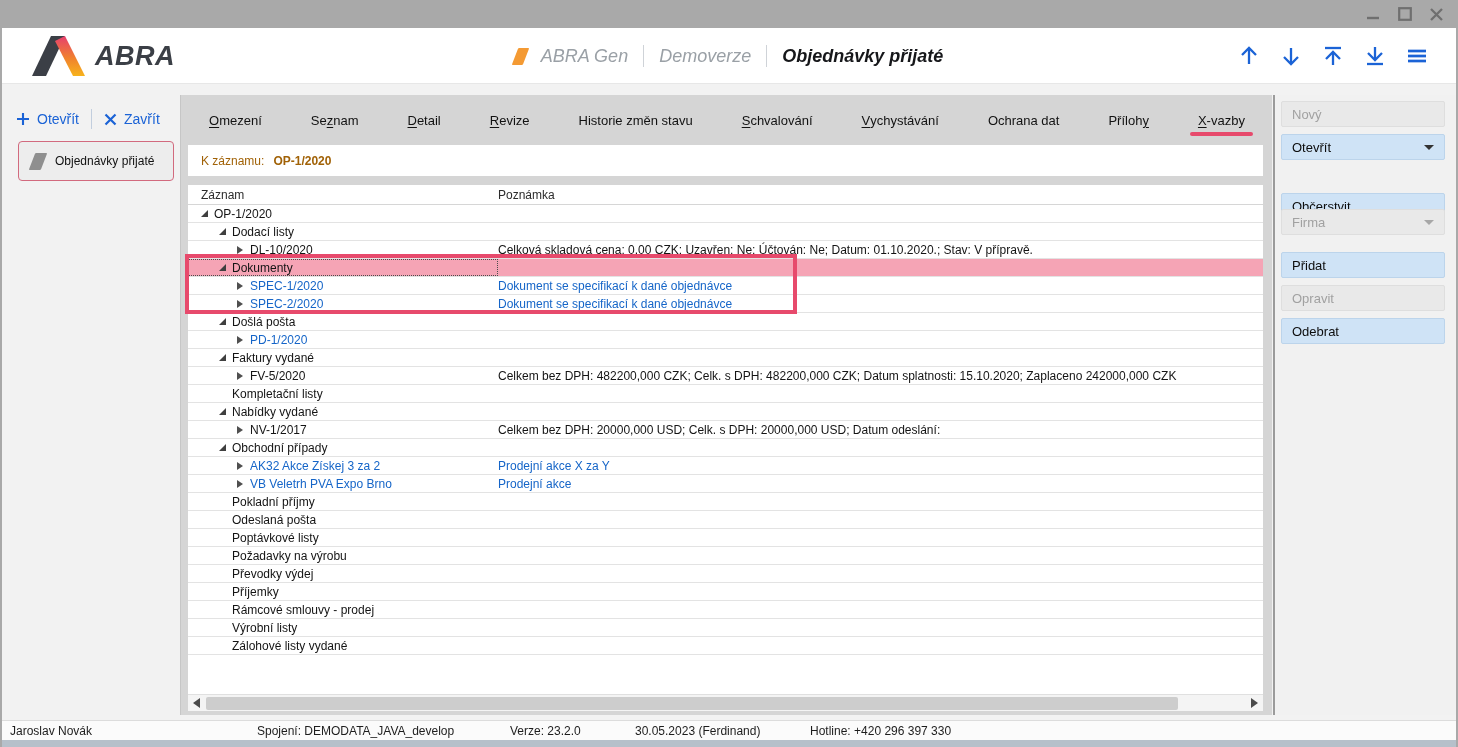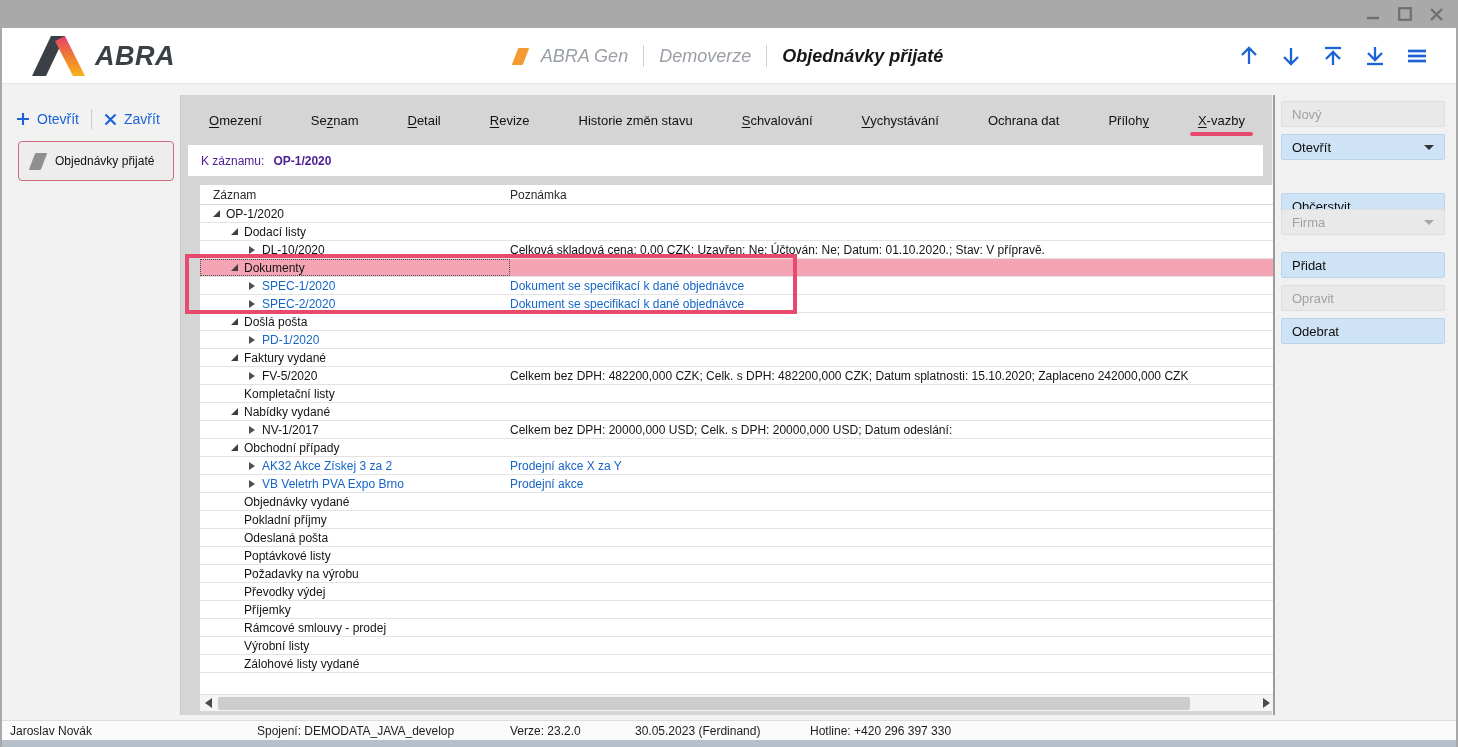--- a/index.html
+++ b/index.html
@@ -38,25 +38,25 @@
   .main-panel{position:absolute;left:178px;top:11px;width:1092px;height:620px;background:#d5d5d5;border-left:1px solid #c6c6c6;}
   .panel-divider{position:absolute;left:1271px;top:11px;width:2px;height:620px;background:#9b9b9b;}
 
   
   .tabbar{position:absolute;left:0;top:0;width:1092px;height:50px;display:flex;justify-content:space-between;align-items:stretch;padding:0 22px;}
   .tab{position:relative;display:flex;align-items:center;padding:0 6px;font-size:13px;color:#121212;cursor:pointer;white-space:nowrap;}
   .tab .accel{text-decoration:underline;text-underline-offset:2px;}
   .tab.selected::after{content:"";position:absolute;left:-2px;right:-2px;bottom:9px;height:4px;background:#e74a6c;border-radius:2px;}
 
   
-  .record-bar{position:absolute;left:7px;top:50px;width:1075px;height:31px;background:#ffffff;display:flex;align-items:center;padding-left:13px;gap:9px;font-size:12px;color:#4c1d95;}
+  .record-bar{position:absolute;left:7px;top:50px;width:1075px;height:31px;background:#ffffff;display:flex;align-items:center;padding-left:13px;gap:9px;font-size:12px;color:#a16207;}
   .record-bar b{font-weight:bold;}
 
   
-  .tree-wrap{position:absolute;left:7px;top:90px;width:991px;height:526px;margin-left:12px;}
+  .tree-wrap{position:absolute;left:7px;top:90px;width:991px;height:526px;}
   .tree-table{position:absolute;left:0;top:0;width:1075px;height:509px;background:#ffffff;overflow:hidden;}
   .thead{display:flex;height:20px;align-items:center;border-bottom:1px solid #d6d6d6;font-size:12px;color:#2c2c2c;}
   .thead .h-record{flex:0 0 310px;padding-left:13px;}
   .thead .h-note{flex:1;}
   .trow{display:flex;height:18px;align-items:center;border-bottom:1px solid #e3e3e3;font-size:12px;color:#141414;cursor:default;}
   .trow.selected{background:#f5a4b5;}
   .cell-record{flex:0 0 310px;display:flex;align-items:center;height:100%;}
   .cell-record.focus{outline:1px dotted #4c4c4c;outline-offset:-1px;}
   .cell-note{flex:1;display:flex;align-items:center;height:100%;white-space:nowrap;overflow:hidden;}
   .rec-label{margin-left:6px;white-space:nowrap;}
@@ -366,27 +366,20 @@
               <div class="trow">
                 <div class="cell-record">
                   <span class="tri tri-col" style="margin-left: 49px;"></span>
                   <span class="rec-label link">VB Veletrh PVA Expo Brno</span>
                 </div>
                 <div class="cell-note link">Prodejní akce</div>
               </div>
               <div class="trow">
                 <div class="cell-record">
                   <span class="tri tri-none" style="margin-left: 31px;"></span>
-                  <span class="rec-label">Objednávky vydané</span>
-                </div>
-                <div class="cell-note"></div>
-              </div>
-              <div class="trow">
-                <div class="cell-record">
-                  <span class="tri tri-none" style="margin-left: 31px;"></span>
                   <span class="rec-label">Pokladní příjmy</span>
                 </div>
                 <div class="cell-note"></div>
               </div>
               <div class="trow">
                 <div class="cell-record">
                   <span class="tri tri-none" style="margin-left: 31px;"></span>
                   <span class="rec-label">Odeslaná pošta</span>
                 </div>
                 <div class="cell-note"></div>

